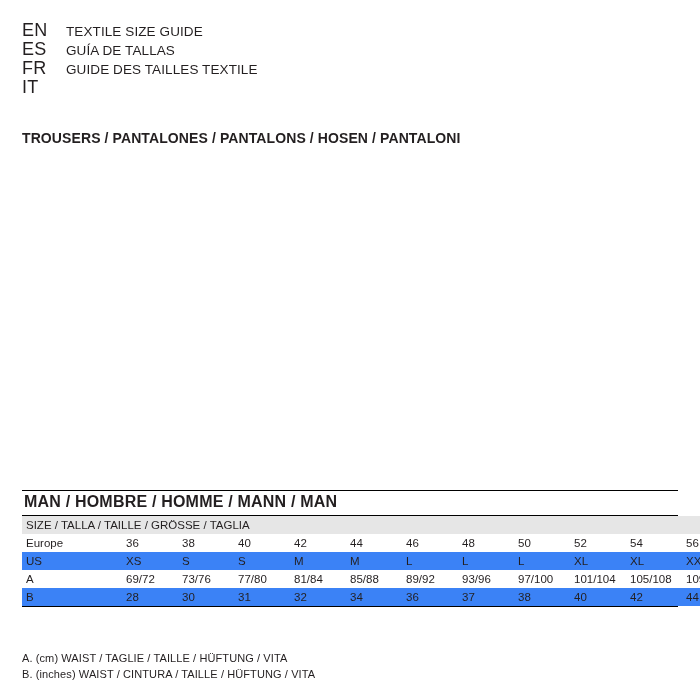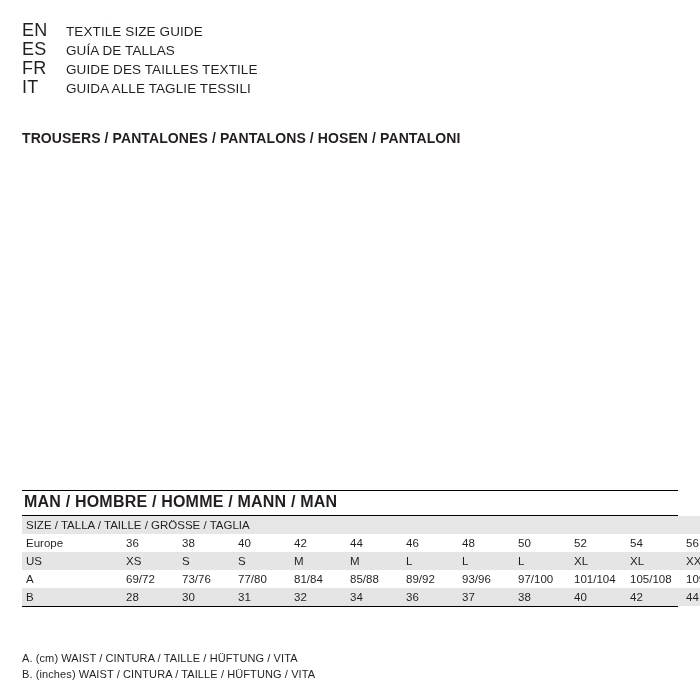--- a/index.html
+++ b/index.html
@@ -96,21 +96,21 @@
   table.size-table td {
     padding: 3px 0 3px 4px;
     white-space: nowrap;
   }
   .row-head td {
     background: #e6e6e6;
     font-size: 11.5px;
     padding-top: 3px;
     padding-bottom: 3px;
   }
-  .row-shade td { background: #e5e5e5; }
+  .row-shade td { background: #3b82f6; }
   .row-plain td { background: #ffffff; }
   .col-label { width: 100px; }
   .col-val { width: 56px; }
 
   .footnotes {
     position: absolute;
     left: 22px;
     top: 650px;
     font-size: 11px;
     line-height: 16px;
@@ -130,21 +130,20 @@
     <div class="lang-row">
       <div class="lang-code">ES</div>
       <div class="lang-text">GUÍA DE TALLAS</div>
     </div>
     <div class="lang-row">
       <div class="lang-code">FR</div>
       <div class="lang-text">GUIDE DES TAILLES TEXTILE</div>
     </div>
     <div class="lang-row">
       <div class="lang-code">IT</div>
-      <div class="lang-text">GUIDA ALLE TAGLIE TESSILI</div>
     </div>
   </div>
 
   <div class="garment-line">TROUSERS / PANTALONES / PANTALONS / HOSEN / PANTALONI</div>
 
 
   <div class="table-area">
     <div class="rule"></div>
     <div class="man-title">MAN / HOMBRE / HOMME / MANN / MAN</div>
     <div class="rule"></div>
@@ -227,17 +226,17 @@
           <td>40</td>
           <td>42</td>
           <td>44</td>
         </tr>
       </tbody>
     </table>
     <div class="rule"></div>
   </div>
 
   <div class="footnotes">
-    <div>A. (cm) WAIST / CINTURA / TAILLE / HÜFTUNG / VITA</div>
+    <div>A. (cm) WAIST / TAGLIE / TAILLE / HÜFTUNG / VITA</div>
     <div>B. (inches) WAIST / CINTURA / TAILLE / HÜFTUNG / VITA</div>
   </div>
 
 </div>
 
 </body></html>

